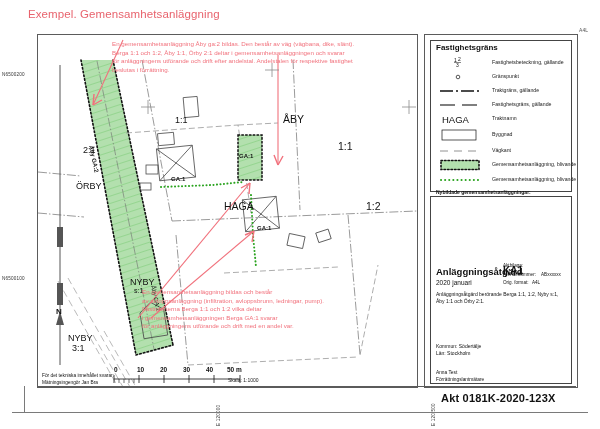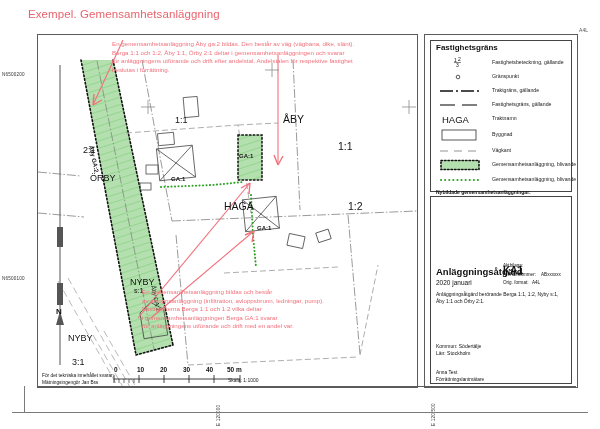--- a/index.html
+++ b/index.html
@@ -170,25 +170,25 @@
         <rect x="19" y="192" width="6" height="20" fill="#555"></rect>
         <rect x="19" y="248" width="6" height="22" fill="#555"></rect>
         <polygon points="22,276 18,290 26,290" fill="#555"></polygon>
       </g>
     </svg>
 
     <div class="mlab big" style="left:245px;top:78px;">ÅBY</div>
     <div class="mlab big" style="left:300px;top:105px;">1:1</div>
     <div class="mlab" style="left:137px;top:80px;">1:1</div>
     <div class="mlab" style="left:45px;top:110px;">2:1</div>
-    <div class="mlab" style="left:38px;top:138px;margin-left:14px;">ÖRBY</div>
+    <div class="mlab" style="left:38px;top:146px;">ÖRBY</div>
     <div class="mlab big" style="left:186px;top:165px;">HAGA</div>
-    <div class="mlab big" style="left:310px;top:165px;">1:2</div>
+    <div class="mlab big" style="left:328px;top:165px;">1:2</div>
     <div class="mlab" style="left:30px;top:298px;">NYBY</div>
-    <div class="mlab" style="left:34px;top:322px;">3:1</div>
+    <div class="mlab" style="left:34px;top:308px;">3:1</div>
     <div class="mlab" style="left:92px;top:242px;font-size:9px;">NYBY</div>
 
     <div class="mlab ga" style="left:201px;top:118px;">GA:1</div>
     <div class="mlab ga" style="left:133px;top:141px;">GA:1</div>
     <div class="mlab ga" style="left:219px;top:190px;">GA:1</div>
 
     <div class="mlab rot" style="left:56px;top:110px;transform:rotate(78deg);transform-origin:0 0;font-weight:bold;">Åby GA:2</div>
     <div class="mlab rot" style="left:118px;top:250px;transform:rotate(78deg);transform-origin:0 0;">Åby GA:2</div>
     <div class="mlab" style="left:96px;top:252px;font-size:7px;">s:1</div>
     <div class="mlab" style="left:18px;top:272px;font-size:8px;font-weight:bold;">N</div>
@@ -322,20 +322,21 @@
 Åby 1:1 och Örby 2:1.</div>
   <div class="info" style="left:436px;top:343px;">Kommun: Södertälje</div>
   <div class="info" style="left:436px;top:350px;">Län: Stockholm</div>
   <div class="sig">Anna Test
 Förrättningslantmätare</div>
 
   <div class="bottom-rule"></div>
   <div class="outer-rule"></div>
   <div class="left-rule"></div>
 
+  <div class="akt">Akt 0181K-2020-123X</div>
 
   <div class="tech">För det tekniska innehållet svarar:
 Mätningsingengör Jan Bra</div>
   <div class="sb-num" style="left:114px;top:366px;">0</div>
   <div class="sb-num" style="left:137px;top:366px;">10</div>
   <div class="sb-num" style="left:160px;top:366px;">20</div>
   <div class="sb-num" style="left:183px;top:366px;">30</div>
   <div class="sb-num" style="left:206px;top:366px;">40</div>
   <div class="sb-num" style="left:227px;top:366px;">50 m</div>
   <svg style="position:absolute;left:112px;top:375px;" width="130" height="12" viewBox="0 0 130 12">

